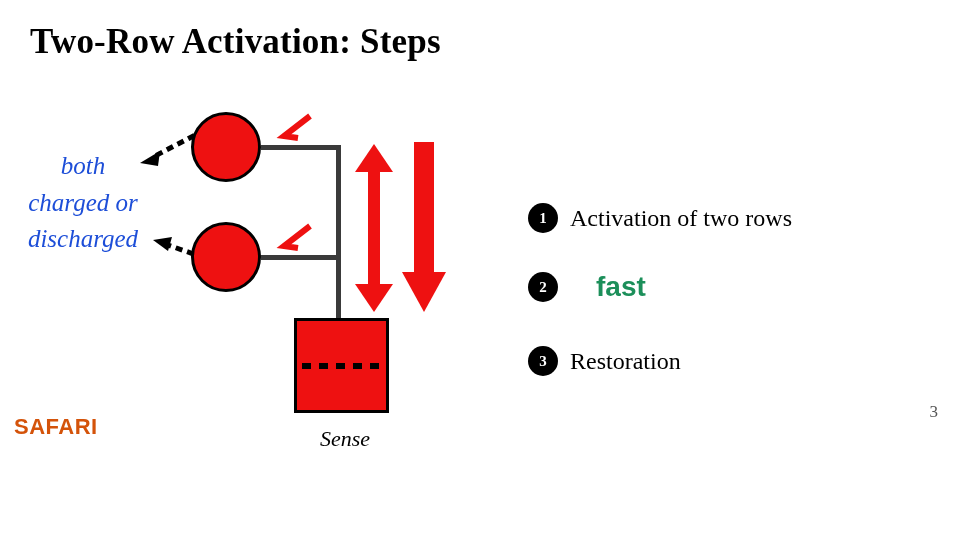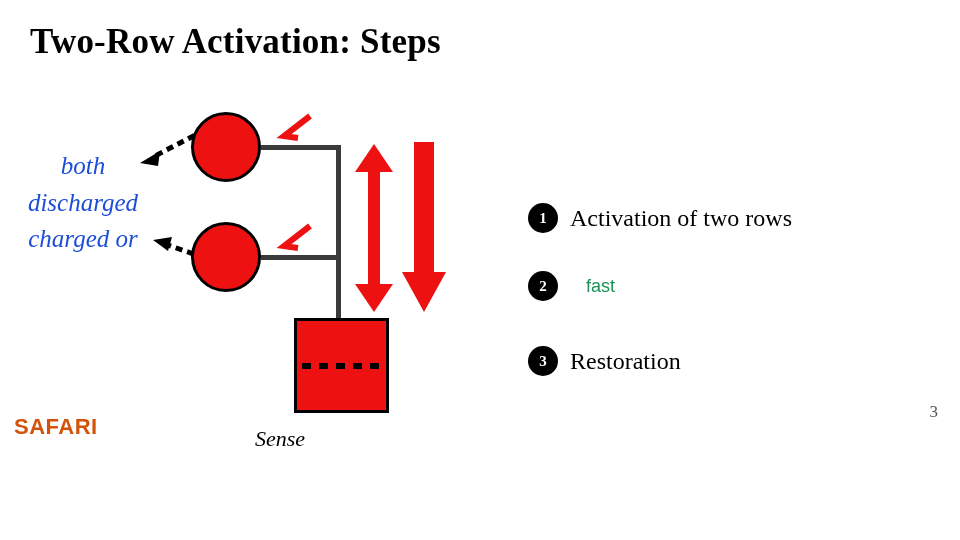--- a/index.html
+++ b/index.html
@@ -34,20 +34,21 @@
   }
   #annot-both{ left:0px; top:148px; width:166px; }
 
   .sense-label{
     position:absolute;
     left:255px; top:425px; width:180px;
     font-family:"Liberation Serif", serif;
     font-style:italic;
     font-size:22px;
     color:#000000;
+    text-align:center;
     line-height:1.28;
   }
 
   
   .cell{
     position:absolute;
     border-radius:50%;
     background:#ee1111;
     border:3px solid #000000;
     box-sizing:border-box;
@@ -101,24 +102,24 @@
     flex:0 0 auto;
   }
   .step-text{
     margin-left:12px;
     font-family:"Liberation Serif", serif;
     font-size:24px;
     color:#000000;
     white-space:nowrap;
   }
   .step-tag{
-    margin-left:28px;
+    margin-left:38px;
     font-family:"Liberation Sans", sans-serif;
-    font-weight:normal;
-    font-size:18px;
+    font-weight:bold;
+    font-size:28px;
     color:#1c8f5a;
     white-space:nowrap;
   }
   #step-1{ left:528px; top:203px; }
   #step-2{ left:528px; top:271px; }
   #step-3{ left:528px; top:346px; }
 
   
   #safari-logo{
     position:absolute;
@@ -139,22 +140,22 @@
 </style>
 </head>
 <body>
 
 <div id="slide">
 
   <div class="title">Two-Row Activation: Steps</div>
 
   <div class="annot" id="annot-both">
     <div>both</div>
+    <div>charged or</div>
     <div>discharged</div>
-    <div>charged or</div>
   </div>
 
   <svg class="dotted-arrow" style="left:130px;top:125px;" width="80" height="50" viewBox="0 0 80 50">
     <line x1="75" y1="5" x2="23" y2="32" stroke="#000" stroke-width="5" stroke-dasharray="7,5" stroke-linecap="butt"></line>
     <polygon points="10,38 30,26 28,41" fill="#000"></polygon>
   </svg>
 
   <svg class="dotted-arrow" style="left:140px;top:228px;" width="70" height="40" viewBox="0 0 70 40">
     <line x1="65" y1="30" x2="25" y2="16" stroke="#000" stroke-width="5" stroke-dasharray="7,5" stroke-linecap="butt"></line>
     <polygon points="13,12 32,9 28,23" fill="#000"></polygon>

